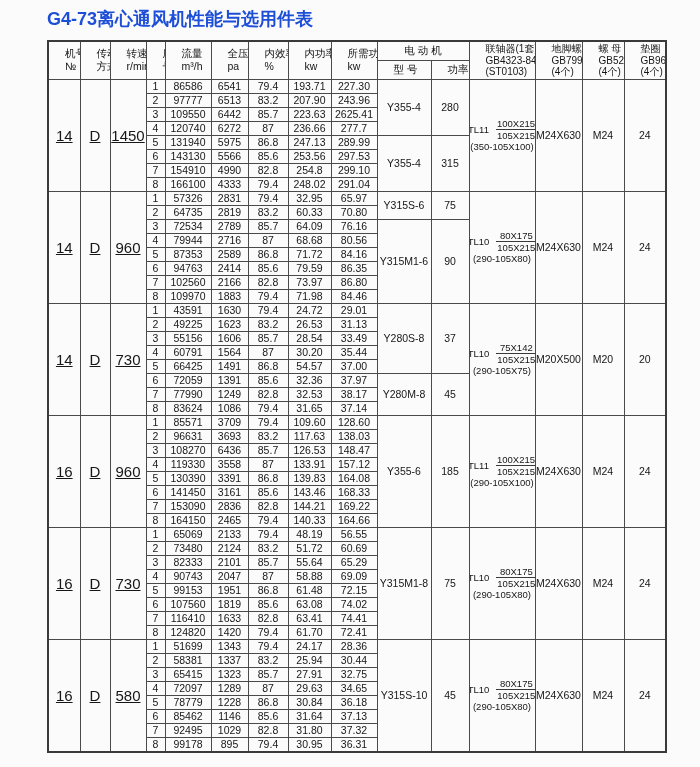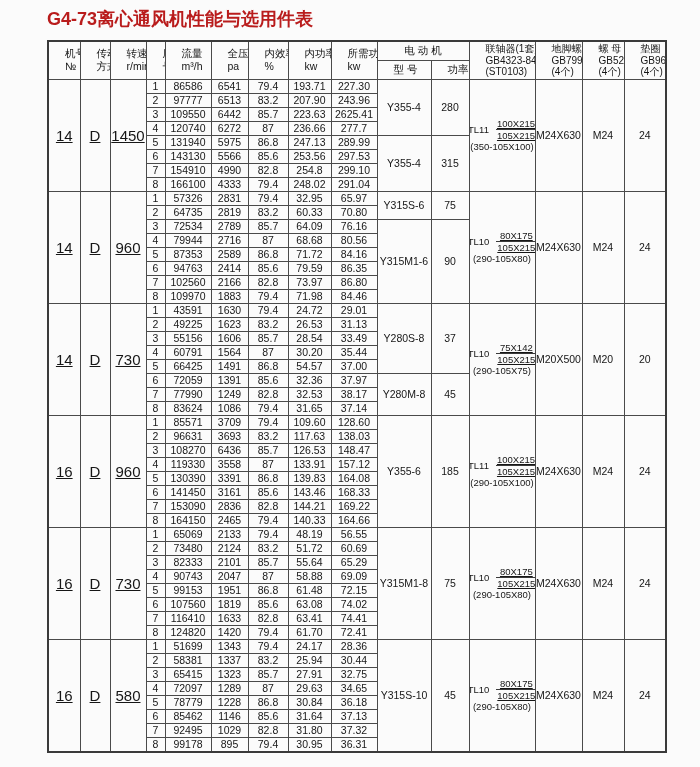--- a/index.html
+++ b/index.html
@@ -5,21 +5,21 @@
   html,body { margin:0; padding:0; }
   body {
     width:700px; height:767px;
     background:#fbfbfb;
     font-family:"Liberation Sans","DejaVu Sans",sans-serif;
     color:#161616;
   }
   .title {
     font-size:18px; font-weight:bold;
     margin:7px 0 9px 47px;
-    color:#b91c1c;
+    color:#1d4ed8;
   }
   table.spec-table {
     border-collapse:collapse;
     table-layout:fixed;
     margin-left:47px;
     width:618px;
     border:2px solid #3a3a3a;
   }
   th,td {
     border:1px solid #4a4a4a;
@@ -29,21 +29,21 @@
     overflow:hidden;
     white-space:nowrap;
   }
   thead th { font-weight:normal; font-size:10.5px; line-height:13px; padding:1px 16px; }
   thead .h2 span { display:block; }
   thead .part-head { font-size:10px; line-height:11.5px; }
   tbody td { font-size:10.5px; height:13px; line-height:13px; }
   tbody td.group { font-size:15px;text-decoration:underline; }
   td.coupling-cell { font-size:9.5px; line-height:11px; }
   .cp-row { display:flex; align-items:center; justify-content:center; }
-  .cp-frac { display:inline-block; margin-left:7px;text-decoration:underline; }
+  .cp-frac { display:inline-block; margin-left:7px; }
   .cp-top { display:block; border-bottom:1px solid #3a3a3a; padding:0 1px; }
   .cp-bot { display:block; padding:0 1px; }
   .cp-note { display:block; }
 </style>
 </head>
 <body>
 
 <div class="page">
   <h1 class="title">G4-73离心通风机性能与选用件表</h1>
 

